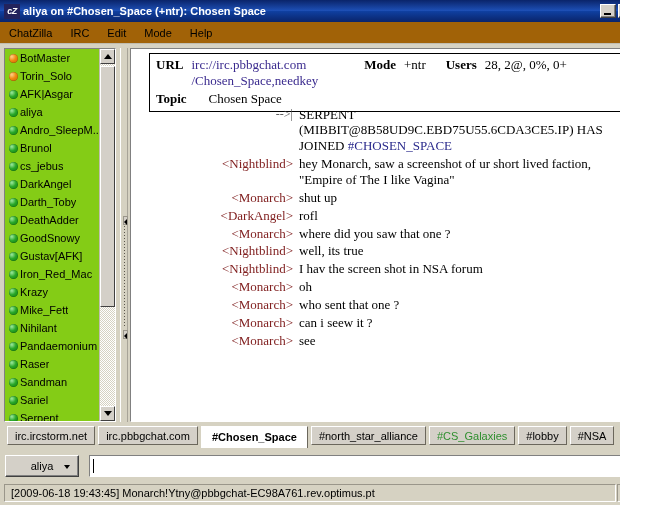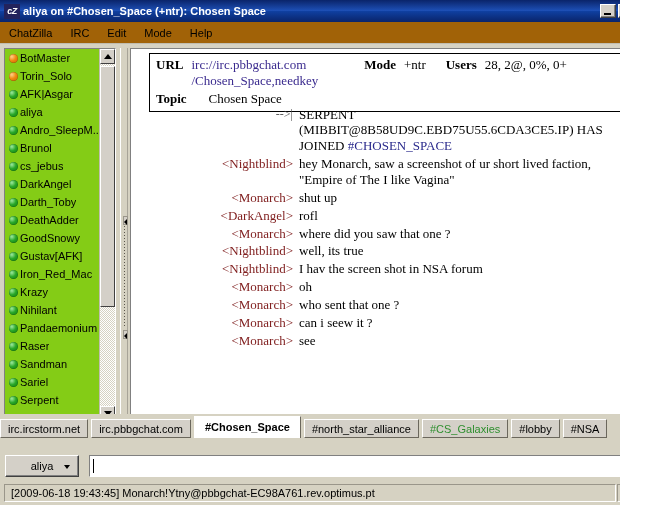--- a/index.html
+++ b/index.html
@@ -334,27 +334,27 @@
   }
   .msg .txt { flex: 1 1 auto; color: #000; }
   .msg.evt .who { color: #555; font-size: 12px; }
   .msg.evt .txt { font-variant: small-caps; }
   .msg.evt .chanref { color: #2a2a8c; }
   .msg.clipped { margin-top: -8px; }
 
   
   .tabbar {
     position: absolute;
-    left: 0; top: 414px;
+    left: 0; top: 426px;
     width: 656px;
     height: 24px;
     background: #d6d2c2;
     display: flex;
-    align-items: flex-end;
-    padding-left: 0;
+    align-items: flex-start;
+    padding-left: 7px;
     box-sizing: border-box;
   }
   .tab {
     height: 19px;
     line-height: 19px;
     padding: 0 7px;
     margin-right: 3px;
     font-size: 11px;
     background: #d4d0c8;
     border-top: 1px solid #ffffff;
@@ -592,20 +592,24 @@
           <div class="nick">
             <span class="bullet"></span>
             <span class="nm">Iron_Red_Mac</span>
           </div>
           <div class="nick">
             <span class="bullet"></span>
             <span class="nm">Krazy</span>
           </div>
           <div class="nick">
             <span class="bullet"></span>
+            <span class="nm">Mike_Fett</span>
+          </div>
+          <div class="nick">
+            <span class="bullet"></span>
             <span class="nm">Nihilant</span>
           </div>
           <div class="nick">
             <span class="bullet"></span>
             <span class="nm">Pandaemonium</span>
           </div>
           <div class="nick">
             <span class="bullet"></span>
             <span class="nm">Raser</span>
           </div>

